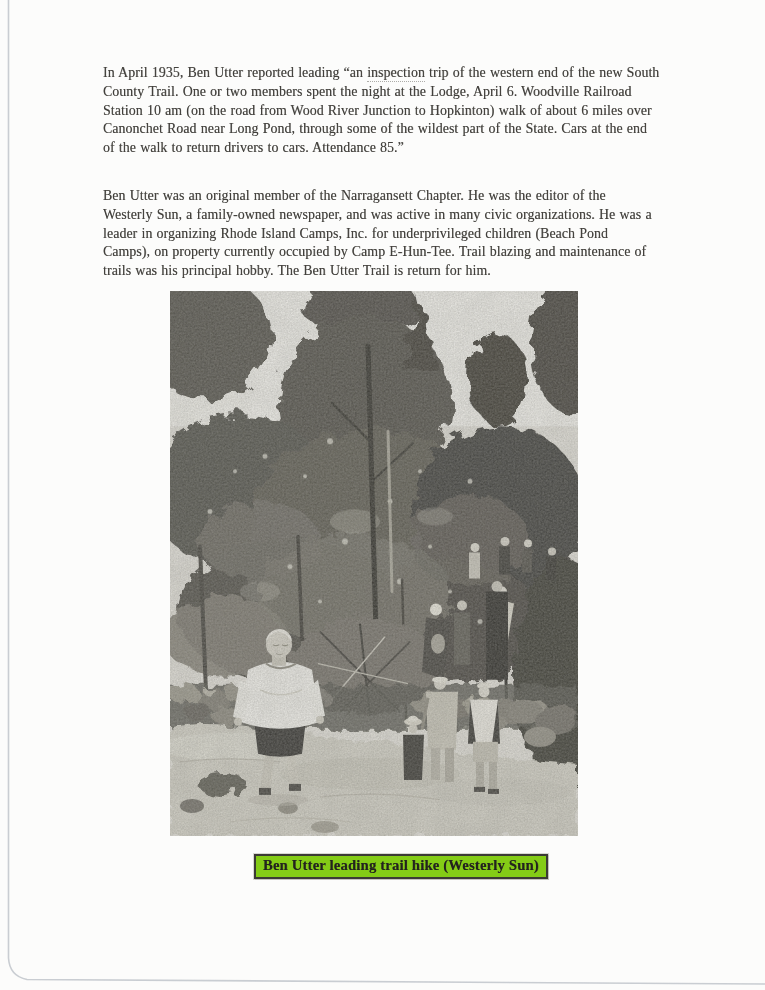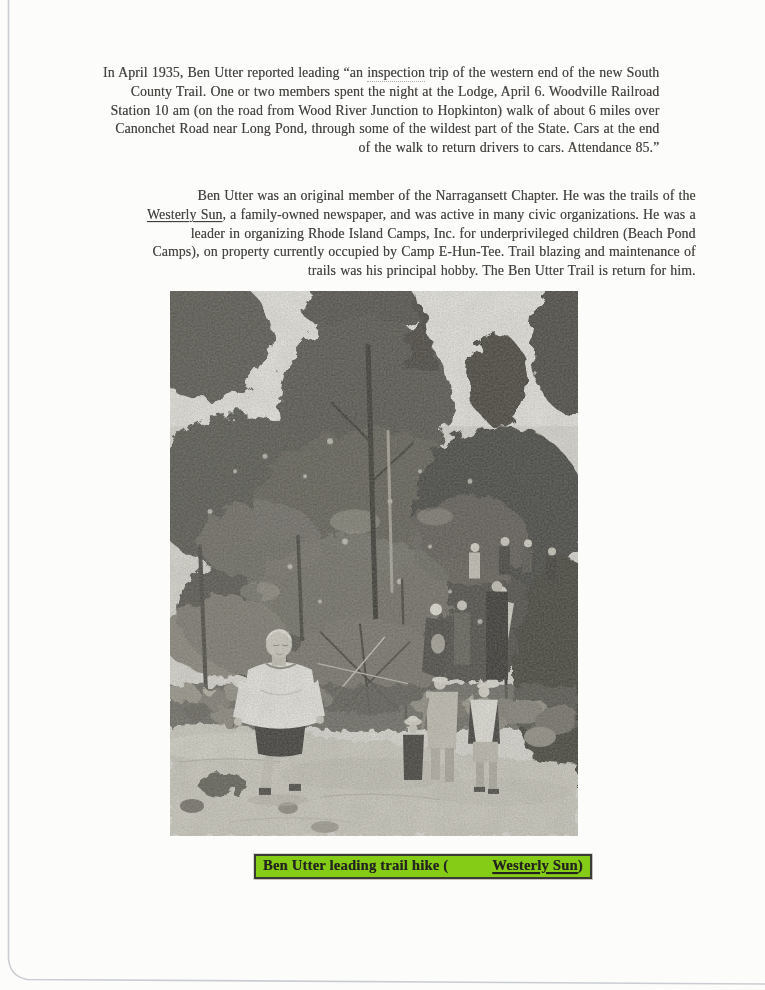--- a/index.html
+++ b/index.html
@@ -10,24 +10,24 @@
     font-family:"Liberation Serif","DejaVu Serif",serif;
   }
   .scan-edges { position:absolute; left:0; top:0; width:765px; height:990px; pointer-events:none; }
   .para {
     position:absolute; left:103px;
     color:var(--ink,#42403c);
     font-size:13.8px; line-height:18.8px;
     letter-spacing:0.1px; word-spacing:0.6px;
     text-shadow:0.3px 0.3px 0.4px rgba(84,82,78,0.55);
   }
-  .tline { white-space:pre;text-align:right; }
+  .tline { white-space:pre; }
   .p1 { top:64px; }
   .p2 { top:187px; }
-  .u-solid { text-decoration:underline; text-underline-offset:2px; text-decoration-thickness:1px;margin-left:44px; }
+  .u-solid { text-underline-offset:2px; text-decoration-thickness:1px; }
   .u-faint { border-bottom:1px dotted rgba(110,108,102,0.55); padding-bottom:0.5px; }
   .photo { position:absolute; left:170px; top:291px; width:408px; height:545px; margin:0; }
   .photo svg { width:100%; height:100%; display:block; }
   .caption {
     position:absolute; left:254px; top:854px;
     border:2px solid #3b3a35; background:#84cc16;
     padding:1px 7px 3px;
     font-weight:bold; font-size:14.6px; letter-spacing:0.2px;
     color:var(--caption_ink,#23221e);
     box-shadow:0 0 0 1px rgba(148,146,138,0.35), 1px 1px 0 rgba(120,118,110,0.25);
@@ -47,21 +47,21 @@
 
   <div class="para p1">
       <div class="tline"><span>In April 1935, Ben Utter reported leading “an </span><span class="u-faint">inspection</span><span> trip of the western end of the new South</span></div>
       <div class="tline"><span>County Trail. One or two members spent the night at the Lodge, April 6. Woodville Railroad</span></div>
       <div class="tline"><span>Station 10 am (on the road from Wood River Junction to Hopkinton) walk of about 6 miles over</span></div>
       <div class="tline"><span>Canonchet Road near Long Pond, through some of the wildest part of the State. Cars at the end</span></div>
       <div class="tline"><span>of the walk to return drivers to cars. Attendance 85.”</span></div>
     </div>
 
   <div class="para p2">
-      <div class="tline"><span>Ben Utter was an original member of the Narragansett Chapter. He was the trails of the</span></div>
+      <div class="tline"><span>Ben Utter was an original member of the Narragansett Chapter. He was the editor of the</span></div>
       <div class="tline"><span class="u-solid">Westerly Sun</span><span>, a family-owned newspaper, and was active in many civic organizations. He was a</span></div>
       <div class="tline"><span>leader in organizing Rhode Island Camps, Inc. for underprivileged children (Beach Pond</span></div>
       <div class="tline"><span>Camps), on property currently occupied by Camp E-Hun-Tee. Trail blazing and maintenance of</span></div>
       <div class="tline"><span>trails was his principal hobby. The Ben Utter Trail is return for him.</span></div>
     </div>
 
   <figure class="photo" aria-label="Black-and-white photograph: a man in a white shirt and dark shorts walks toward the camera across a grassy clearing while a group of hikers climbs over a stone wall at right, dense trees and sky behind">
     <svg viewBox="0 0 408 544" preserveAspectRatio="none">
       <defs>
         <filter id="rough" x="-15%" y="-15%" width="130%" height="130%">

